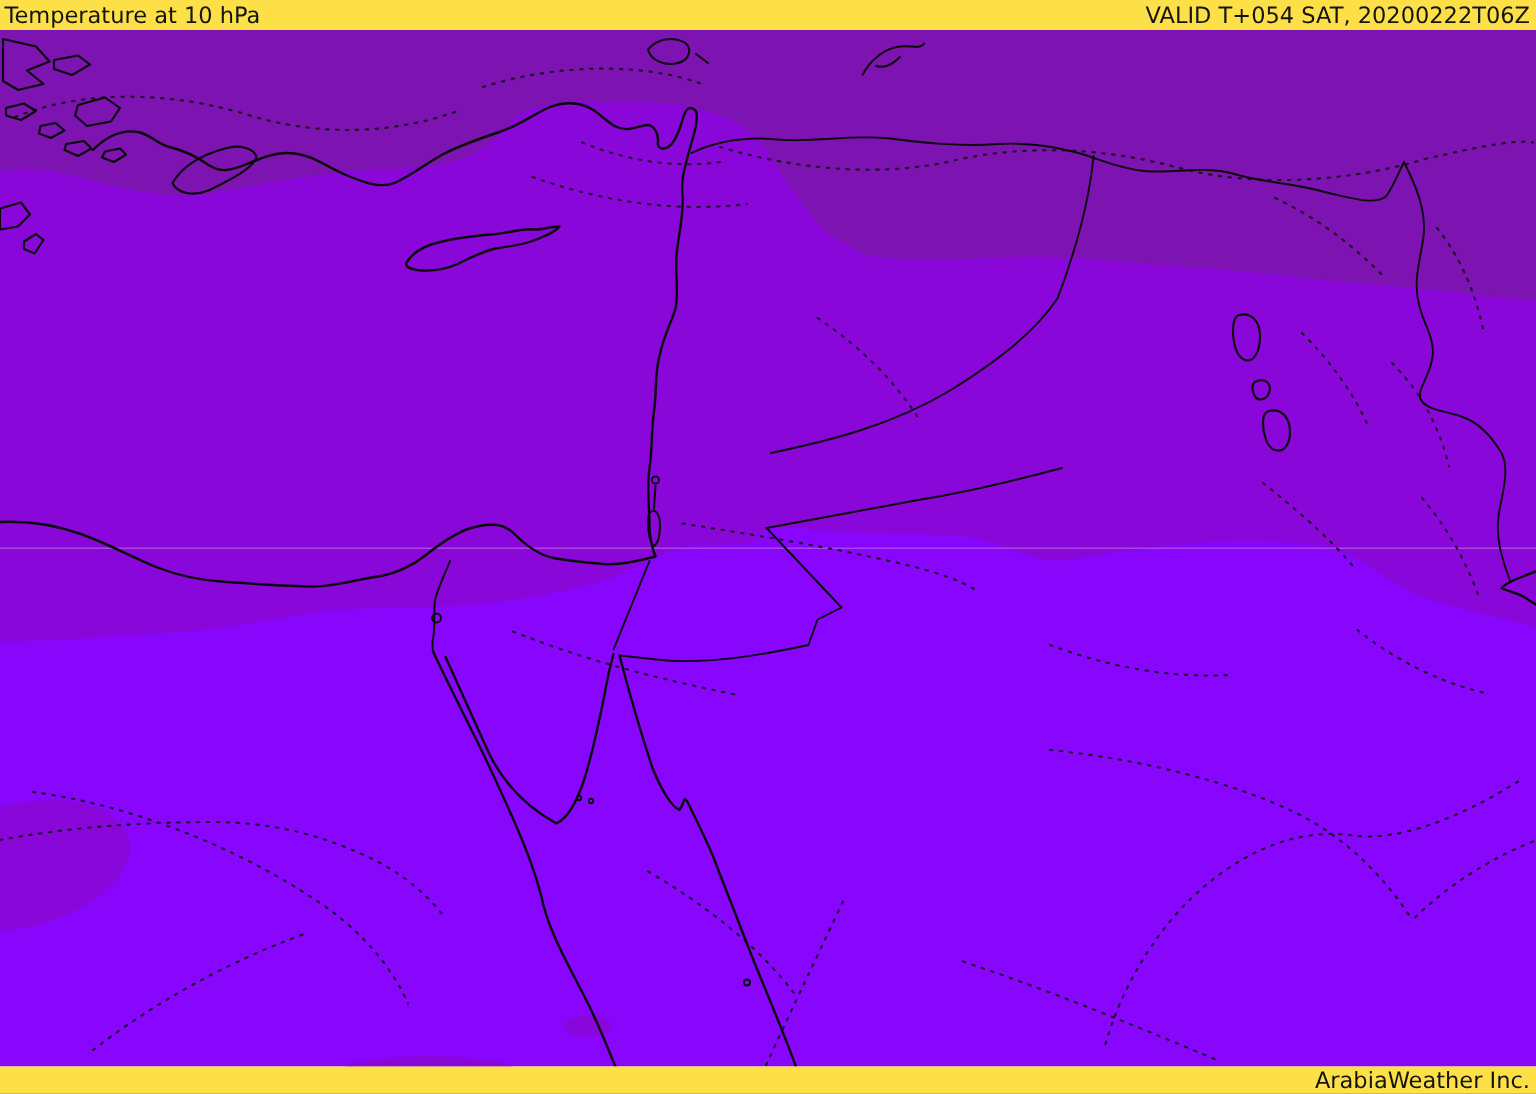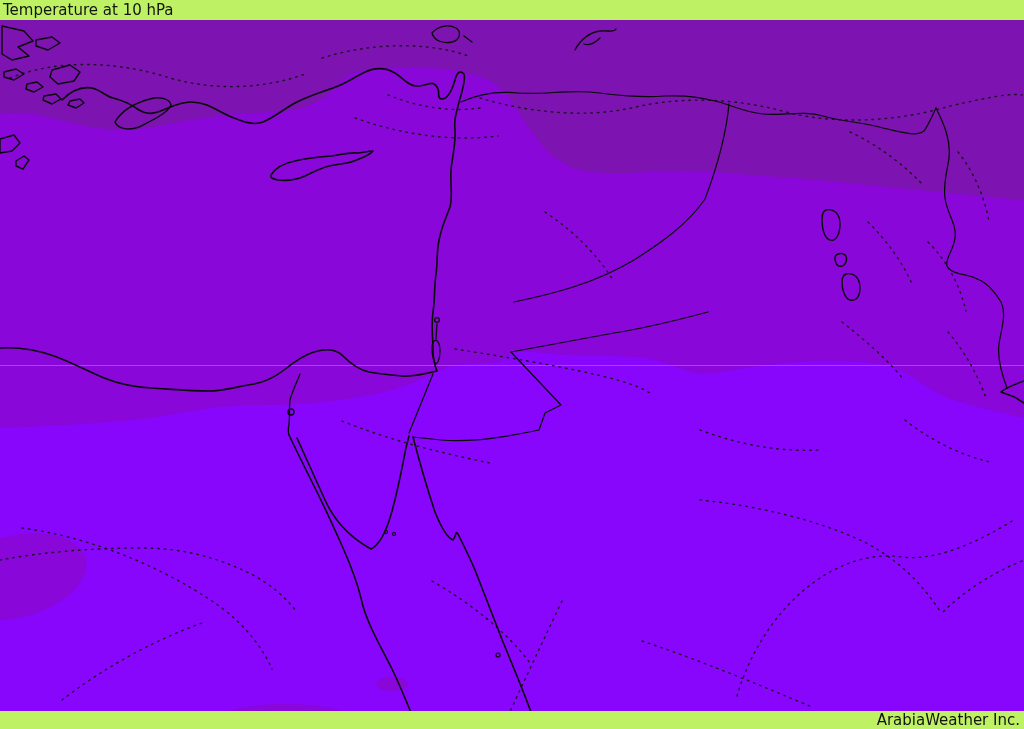--- a/index.html
+++ b/index.html
@@ -4,35 +4,36 @@
 <style>
   html,body{margin:0;padding:0;}
   body{
     width:1024px;height:729px;overflow:hidden;
     background:#E8E8E6;
     font-family:"DejaVu Sans","Liberation Sans",sans-serif;
     position:relative;
   }
   .chrome{
     position:absolute;left:0;width:1024px;
-    background:#bef264;color:#141414;
+    background:#fde047;color:#141414;
     font-size:15px;line-height:20px;white-space:nowrap;
   }
   .chrome .left{position:absolute;left:3px;top:0;}
   .chrome .right{position:absolute;right:4px;top:0;}
   #topbar{top:0;height:20px;}
   #bottombar{top:711px;height:18px;font-size:15px;line-height:18px;}
   #mapwrap{position:absolute;left:0;top:20px;width:1024px;height:691px;}
   svg{display:block;}
 </style>
 </head>
 <body>
 
 <div id="topbar" class="chrome">
   <span class="left">Temperature at 10 hPa</span>
+  <span class="right">VALID T+054 SAT, 20200222T06Z</span>
 </div>
 
 <div id="mapwrap">
 <svg width="1024" height="691" viewBox="0 20 1024 691">
 
   <rect x="0" y="20" width="1024" height="691" fill="#8A07D9"></rect>
 
   <path d="M0,20 H1024 V200
            C1009,199 965,194 920,190 C875,186 830,180 780,177
            C745,175 715,171 690,171 C668,171 640,173 615,173

